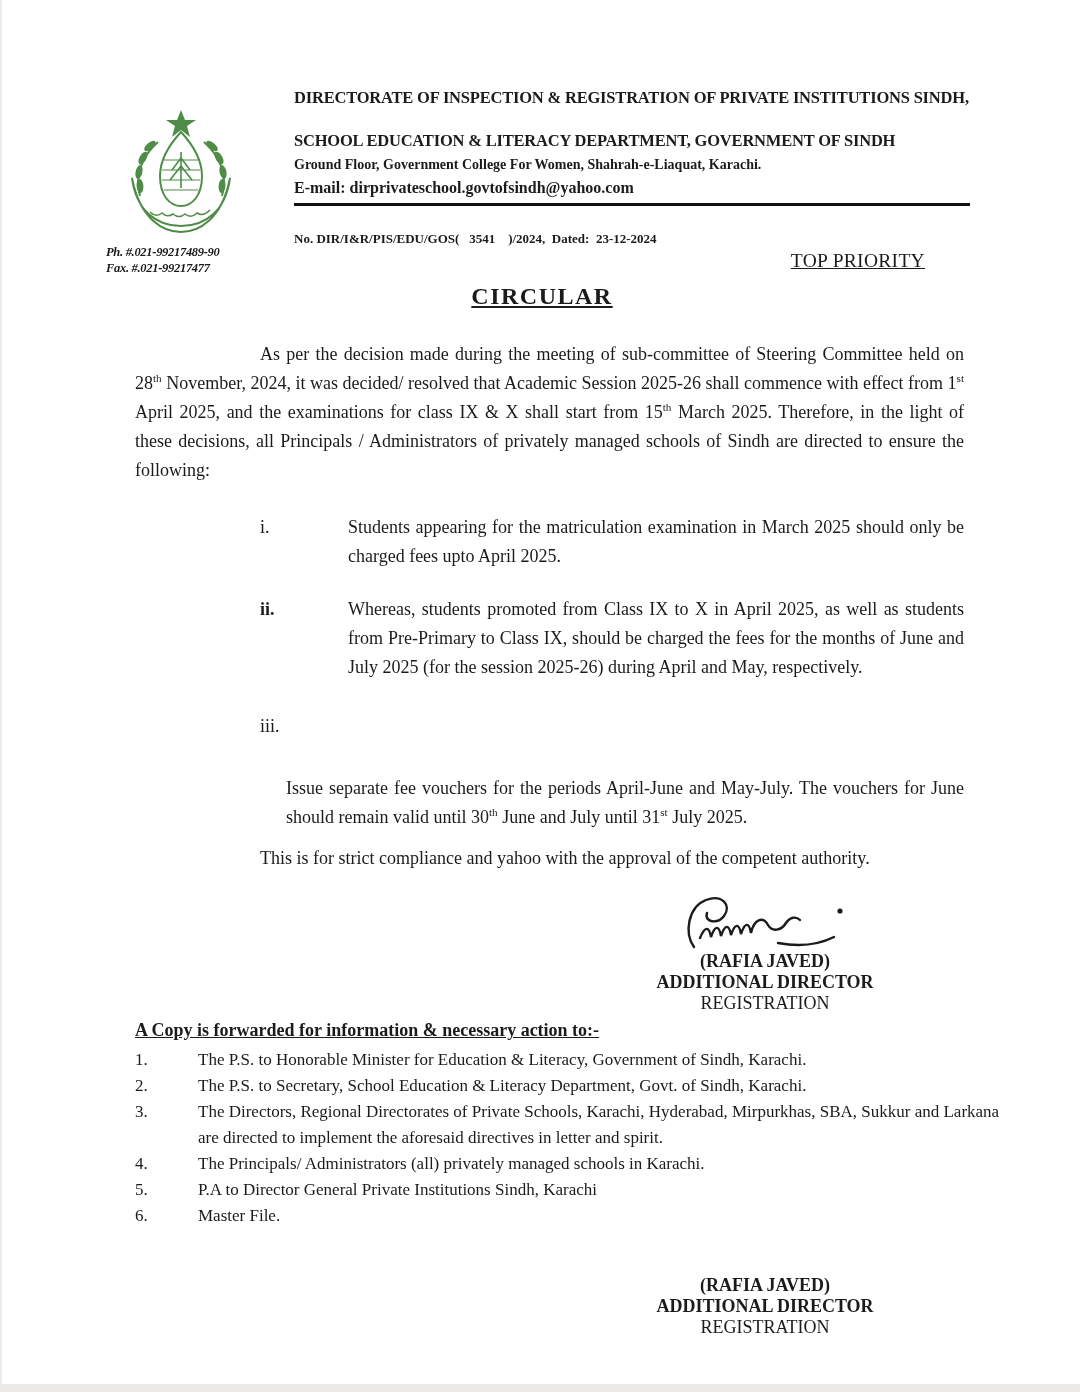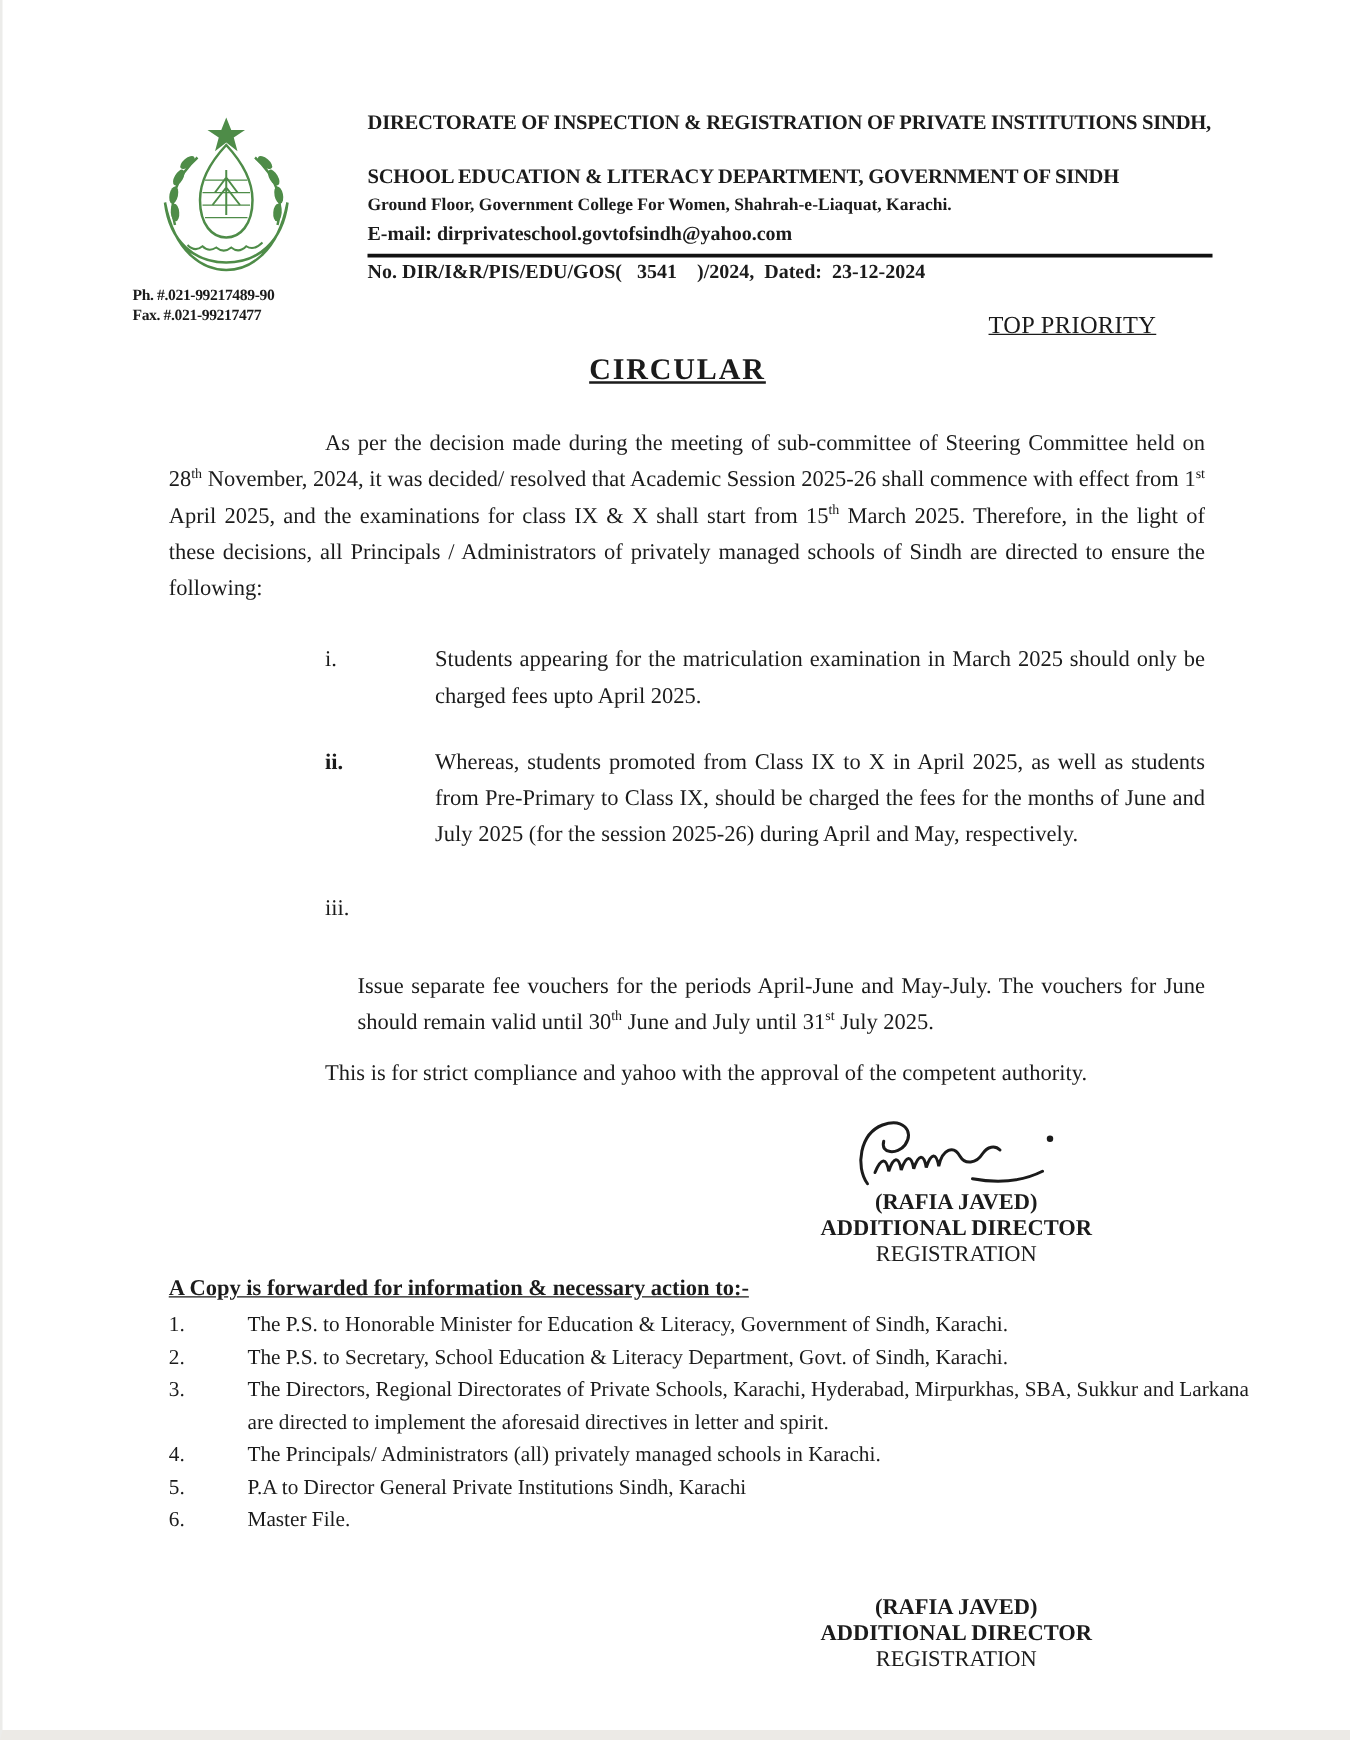--- a/index.html
+++ b/index.html
@@ -9,30 +9,30 @@
     background:#ffffff;
     color:#1b1b1b;
     font-family:"Liberation Serif","DejaVu Serif",serif;
     overflow:hidden;
     box-sizing:border-box;
     border-left:2px solid #ececea;
     border-bottom:8px solid #eceae6;
   }
   
   .header{position:relative;height:332px;}
-  .logo-block{position:absolute;left:104px;top:92px;width:150px;text-align:center;}
+  .logo-block{position:absolute;left:104px;top:108px;width:150px;text-align:center;font-style:italic;}
   .logo-block svg{display:block;margin:0 auto;}
   .phonefax{margin-top:8px;text-align:left;font-weight:bold;font-size:12.5px;line-height:16px;letter-spacing:-0.3px;white-space:pre;}
   .head-center{position:absolute;left:292px;top:86px;width:676px;text-align:left;}
   .org1{font-weight:bold;font-size:16.5px;line-height:23px;letter-spacing:-0.2px;}
   .org2{font-weight:bold;font-size:16.5px;line-height:23px;letter-spacing:-0.2px;margin-top:20px;}
   .addr{font-weight:bold;font-size:14px;line-height:21px;margin-top:2px;}
   .email{font-weight:bold;font-size:16px;line-height:22px;margin-top:2px;}
   .hrule{height:3px;background:#111;margin-top:4px;}
-  .refline{font-weight:bold;font-size:16px;line-height:24px;margin-top:0;white-space:pre;}
+  .refline{font-weight:bold;font-size:13px;line-height:24px;margin-top:21px;white-space:pre;}
   .priority{position:absolute;right:155px;top:250px;font-weight:normal;font-size:19.5px;text-decoration:underline;letter-spacing:0.3px;}
   .circular{position:absolute;left:0;width:1080px;top:283px;text-align:center;font-weight:bold;font-size:24px;letter-spacing:1.5px;text-decoration:underline;}
   
   .content{padding:8px 116px 0 133px;font-size:18px;}
   .para1{text-align:justify;line-height:29px;text-indent:125px;margin:0 0 28px 0;}
   .list-item{display:flex;margin:0 0 24px 125px;}
   .list-num{width:62px;flex:0 0 62px;font-weight:bold;line-height:29px;}
   .list-num.roman-i{font-weight:normal;}
   .list-text{flex:1;text-align:justify;line-height:29px;margin-left:26px;}
   .closing{text-align:justify;line-height:29px;text-indent:125px;margin:6px 0 0 0;}

